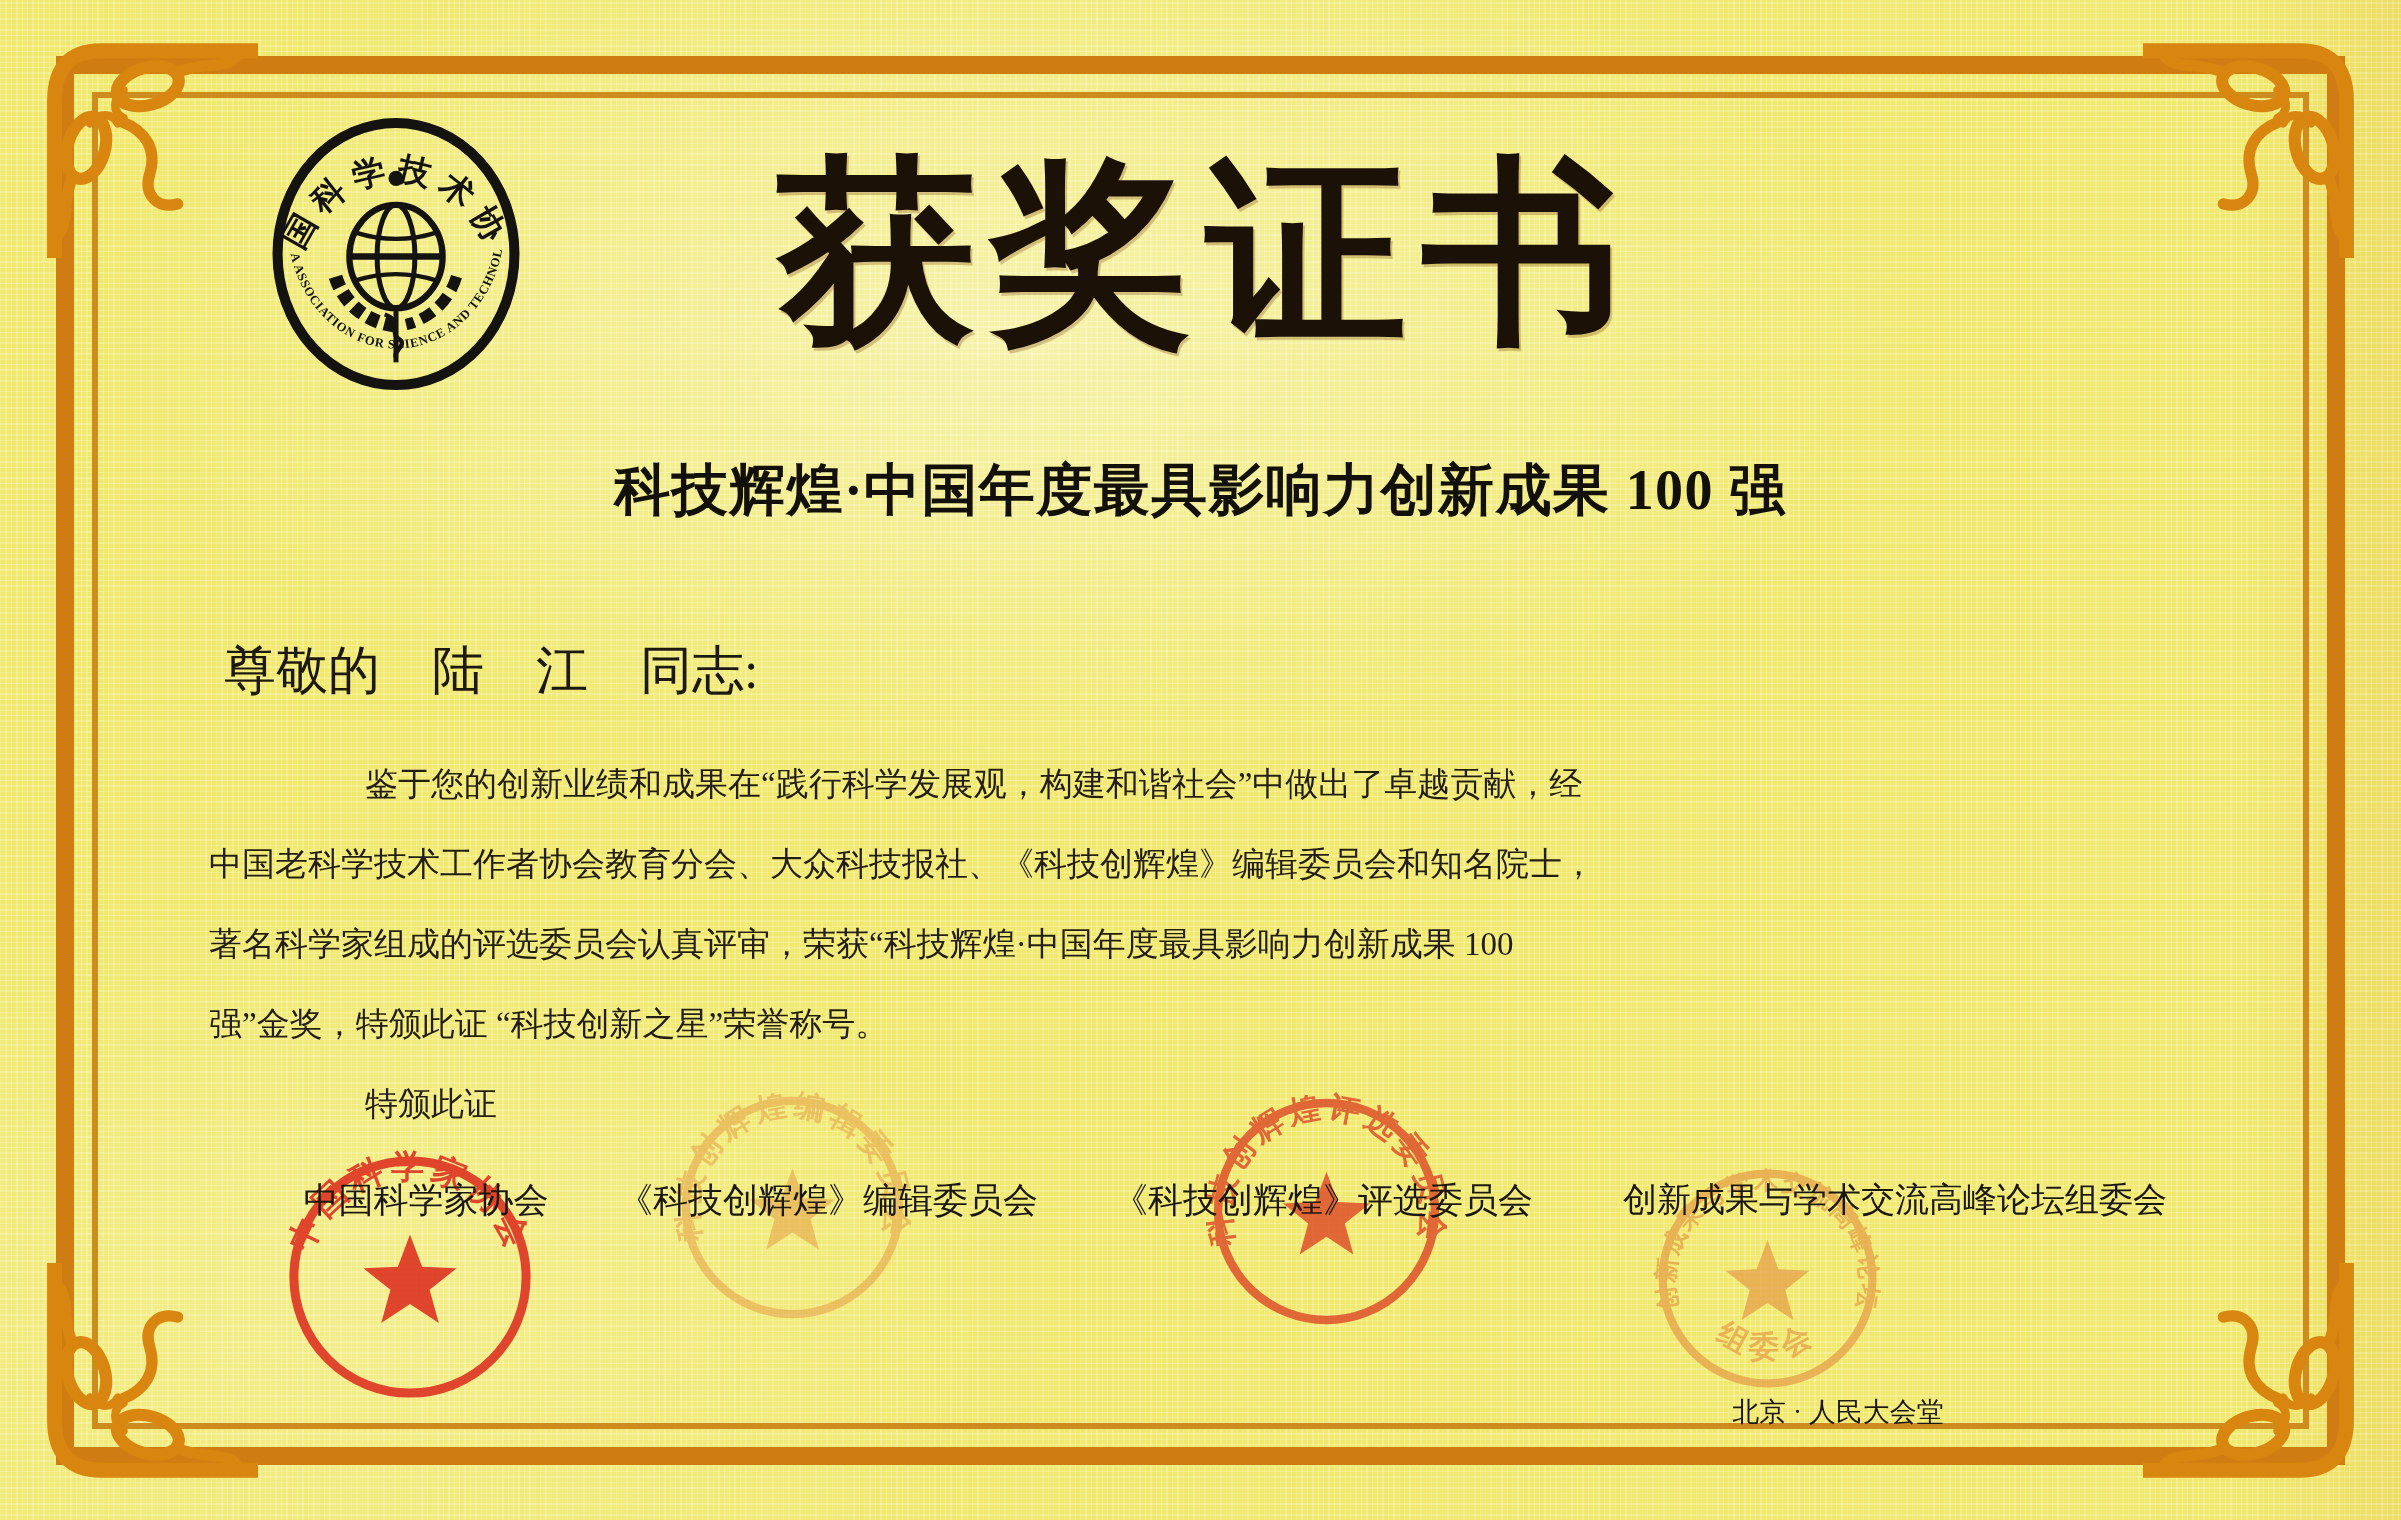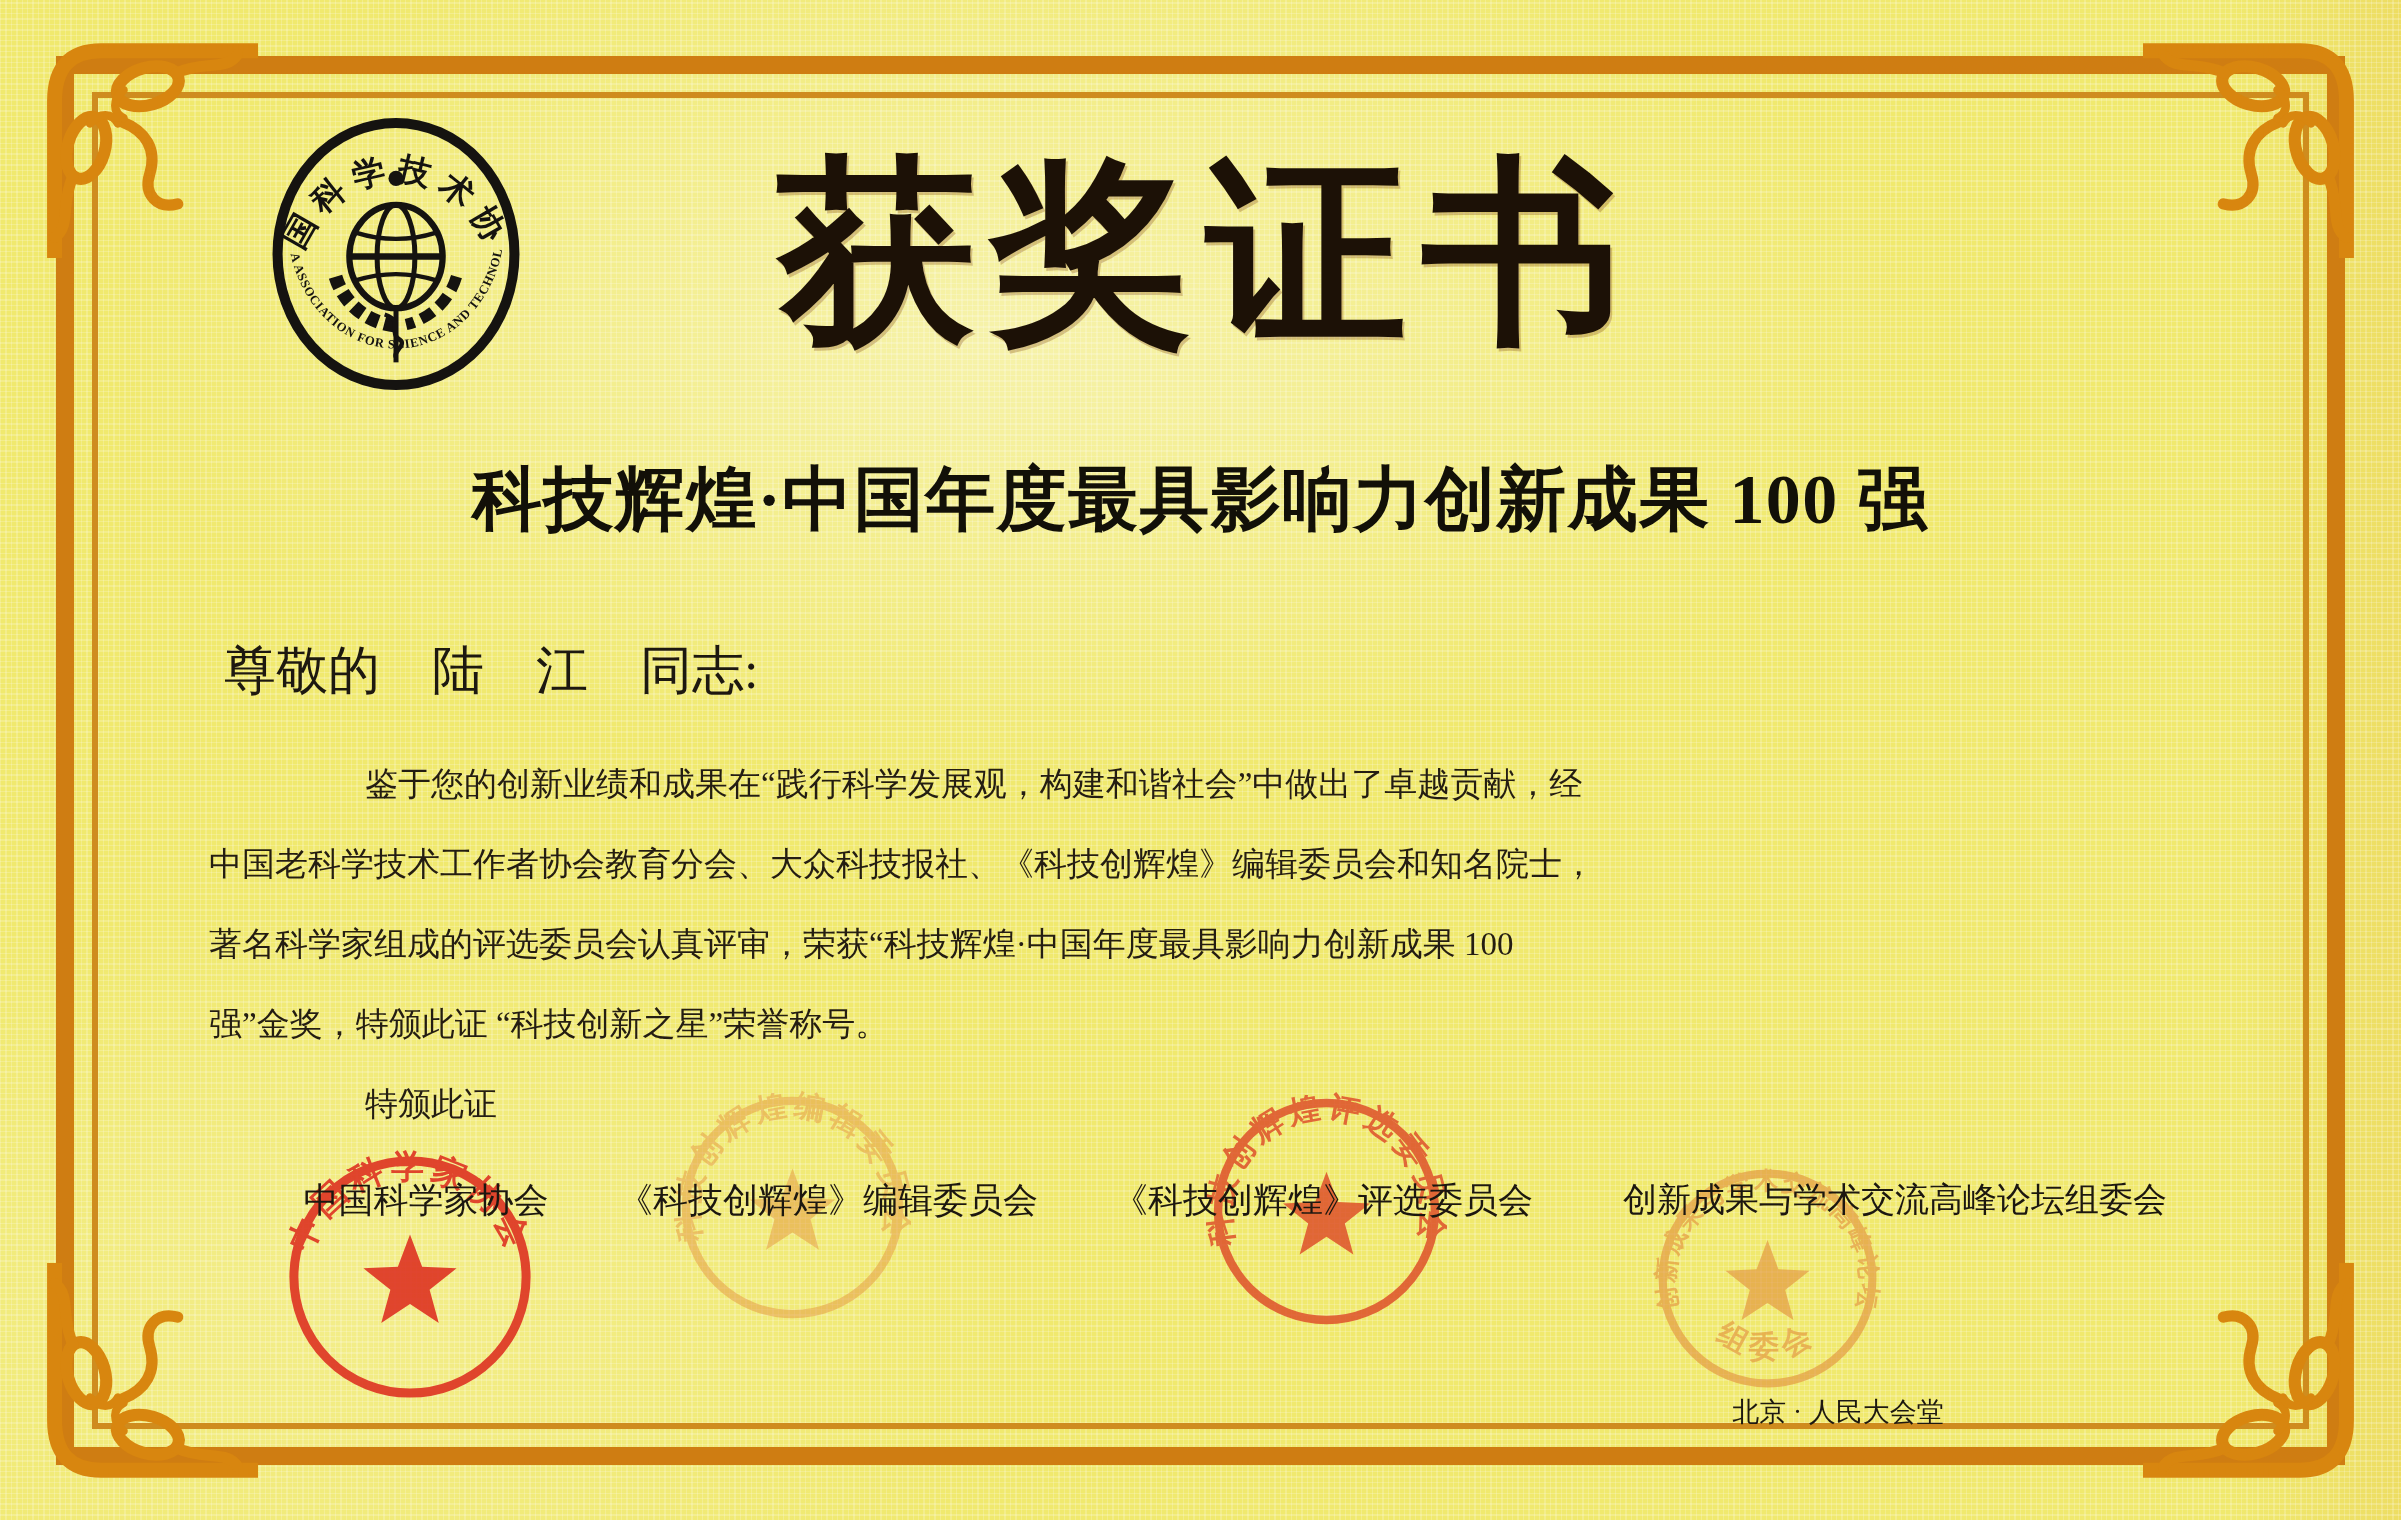--- a/index.html
+++ b/index.html
@@ -40,21 +40,21 @@
   
   .title{
     position:absolute;left:12px;right:0;top:134px;z-index:5;
     text-align:center;font-size:200px;line-height:1.2;font-weight:bold;
     letter-spacing:15px;color:#1c1106;
     text-shadow:2px 2.7px 0 rgba(122,62,8,0.28);
     white-space:nowrap;
   }
   .subtitle{
     position:absolute;left:0;right:0;top:453px;z-index:5;
-    text-align:center;font-size:70px;font-weight:bold;color:#121008;
+    text-align:center;font-size:56px;font-weight:bold;color:#121008;
     white-space:nowrap;letter-spacing:1.4px;
   }
 
   
   .salutation{position:absolute;left:224px;top:636px;font-size:52px;color:#1d1810;z-index:5;white-space:nowrap;}
   .body-text{position:absolute;left:209px;right:200px;top:744px;font-size:33px;line-height:80px;color:#241d12;z-index:5;}
   .body-text .indent{text-indent:156px;}
 
   
   .seal{position:absolute;z-index:1;}

